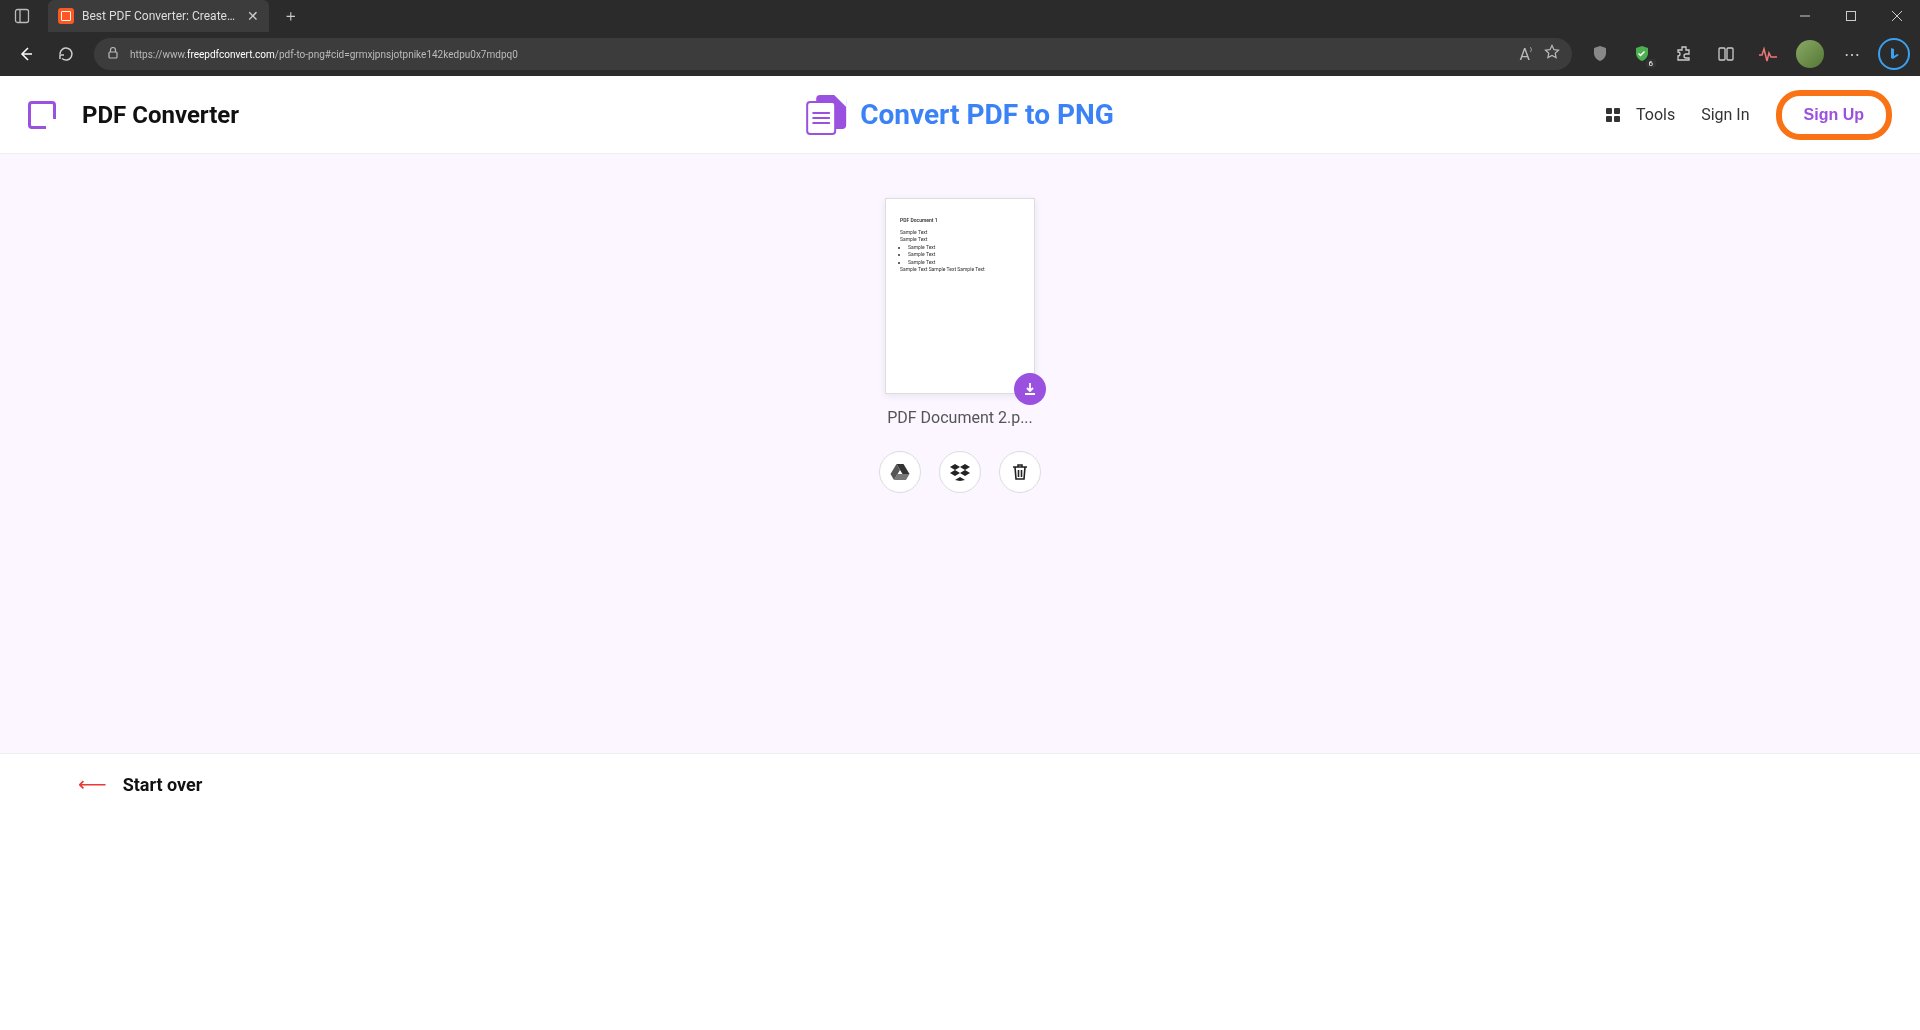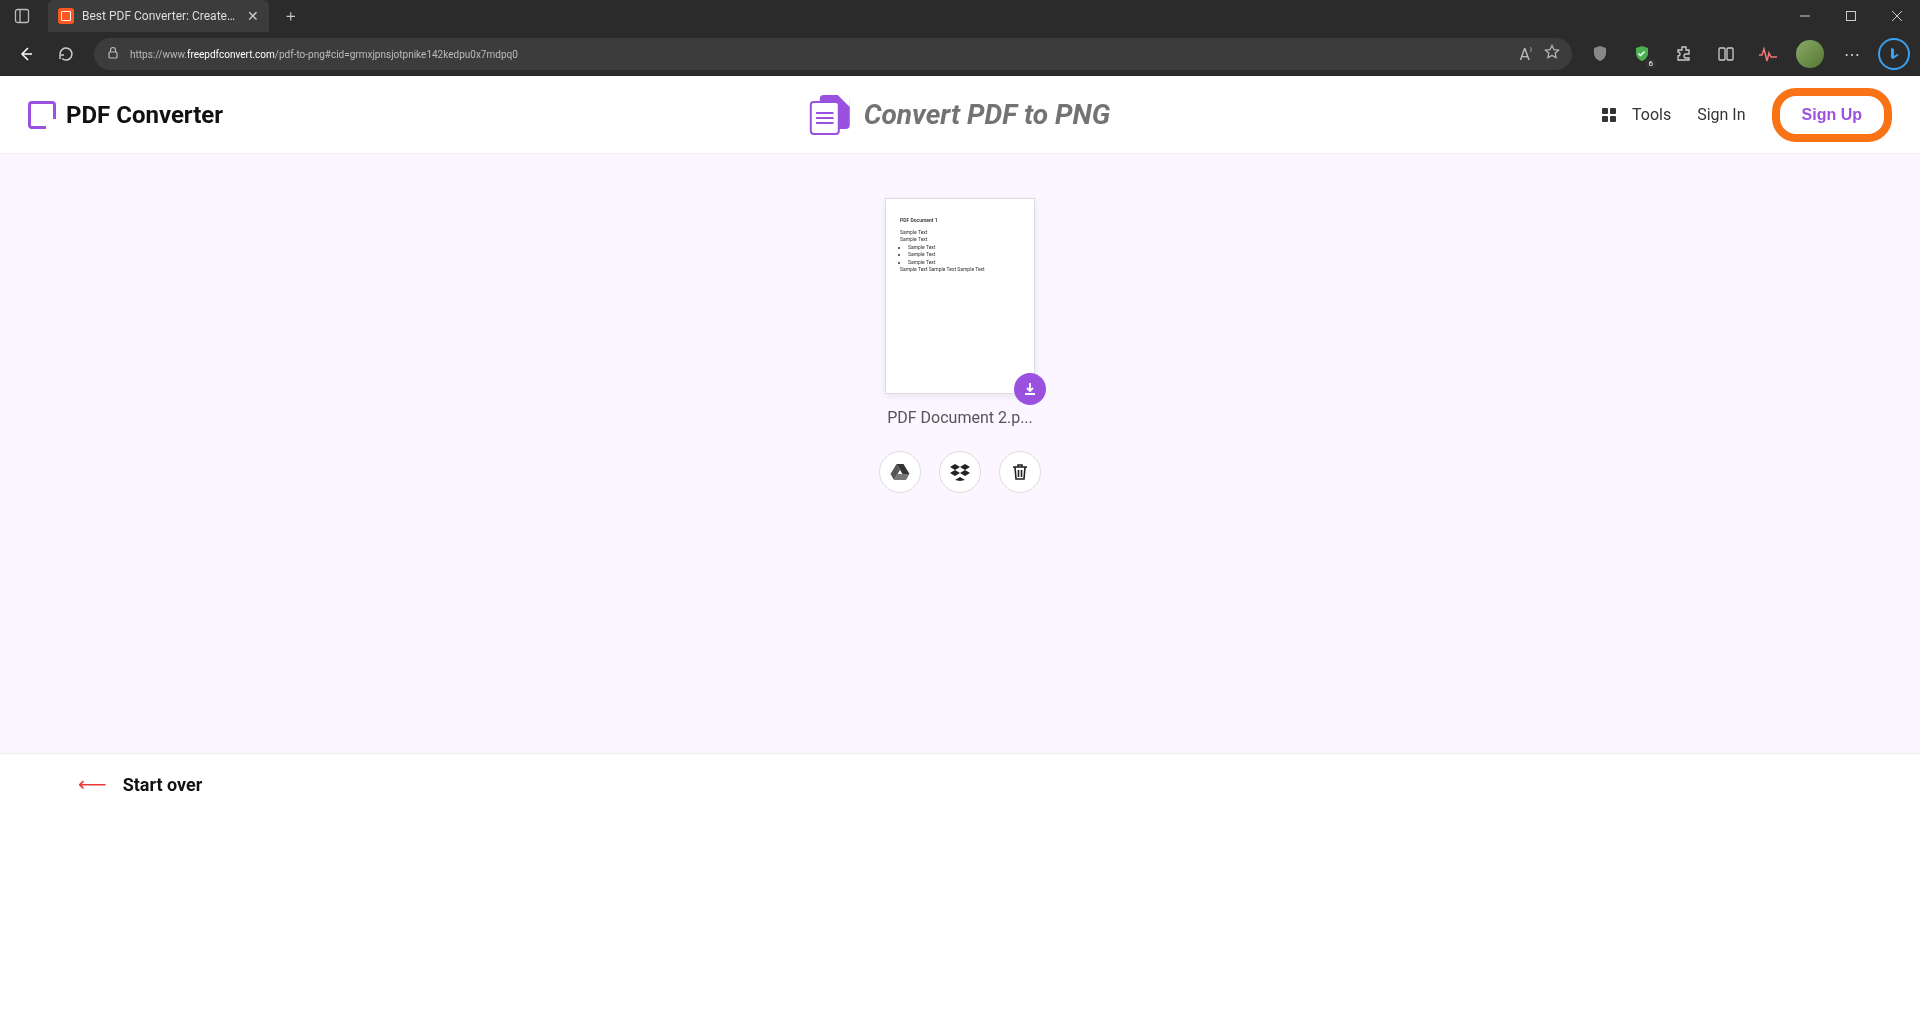--- a/index.html
+++ b/index.html
@@ -29,37 +29,37 @@
 .ext-icons { display: flex; align-items: center; gap: 6px; }
 .ext-icon { width: 36px; height: 36px; display: flex; align-items: center; justify-content: center; cursor: pointer; position: relative; }
 .shield-green { color: #4caf50; }
 .badge-num { position: absolute; bottom: 4px; right: 4px; background: #333; color: #fff; font-size: 8px; padding: 0 3px; border-radius: 3px; }
 .avatar { width: 28px; height: 28px; border-radius: 50%; background: linear-gradient(135deg,#8a6,#573); }
 .bing { width: 32px; height: 32px; border-radius: 50%; border: 2px solid #3aa0f0; display: flex; align-items: center; justify-content: center; }
 
 
 .page { background: #fff; height: calc(100% - 76px); overflow: auto; }
 .site-header { height: 78px; display: flex; align-items: center; padding: 0 28px; border-bottom: 1px solid #eee; }
-.logo-block { display: flex; align-items: center; gap: 10px; }
+.logo-block { display: flex; align-items: center; gap: 26px; }
 .logo-mark { width: 28px; height: 28px; border: 3px solid #9b51e0; border-radius: 4px; position: relative; }
 .logo-mark::after { content: ""; position: absolute; right: -3px; bottom: -3px; width: 10px; height: 10px; background: #fff; }
 .logo-text { font-size: 24px; font-weight: 700; color: #111; }
 .page-title-block { position: absolute; left: 50%; transform: translateX(-50%); display: flex; align-items: center; gap: 14px; }
 .page-title-icon { width: 40px; height: 40px; position: relative; }
 .page-title-icon .back-doc { position: absolute; right: 0; top: 0; width: 30px; height: 34px; background: #9b51e0; border-radius: 4px; }
 .page-title-icon .back-doc::after { content: ""; position: absolute; right: 0; top: 0; border-width: 6px; border-style: solid; border-color: #fff #fff transparent transparent; }
 .page-title-icon .front-doc { position: absolute; left: 0; bottom: 0; width: 30px; height: 34px; background: #fff; border: 2px solid #9b51e0; border-radius: 4px; display: flex; flex-direction: column; justify-content: center; gap: 3px; padding: 4px; }
 .page-title-icon .front-doc span { height: 2px; background: #9b51e0; border-radius: 1px; }
-.page-title { font-size: 28px; font-weight: 700; color: #737373; font-style: italic; }
+.page-title { font-size: 28px; font-weight: 700; color: #3b82f6; }
 .header-actions { margin-left: auto; display: flex; align-items: center; gap: 26px; }
 .tools-link { display: flex; align-items: center; gap: 16px; color: #333; font-size: 16px; cursor: pointer; }
 .tools-grid { width: 14px; height: 14px; display: grid; grid-template: 1fr 1fr / 1fr 1fr; gap: 2px; }
 .tools-grid span { background: #333; border-radius: 1px; }
 .signin-link { color: #333; font-size: 16px; cursor: pointer; }
-.signup-btn { border: 8px solid #f97316; color: #9b51e0; font-size: 16px; font-weight: 600; padding: 10px 22px; border-radius: 24px; cursor: pointer; background: #fff; }
+.signup-btn { border: 6px solid #f97316; color: #9b51e0; font-size: 16px; font-weight: 600; padding: 10px 22px; border-radius: 24px; cursor: pointer; background: #fff; }
 
 .content-area { background: #fbf6ff; min-height: 600px; padding: 44px 0 40px; display: flex; flex-direction: column; align-items: center; border-bottom: 1px solid #eee; }
 .thumb-wrap { display: flex; flex-direction: column; align-items: center; }
 .thumb { width: 150px; height: 196px; background: #fff; border: 1px solid #ddd; box-shadow: 0 2px 8px rgba(0,0,0,0.08); position: relative; padding: 18px 14px; }
 .thumb-content { font-size: 5px; color: #333; line-height: 1.5; }
 .thumb-content .t-title { font-weight: 600; margin-bottom: 4px; }
 .thumb-content ul { margin-left: 8px; }
 .thumb-dl { position: absolute; right: -12px; bottom: -12px; width: 32px; height: 32px; background: #9b51e0; border-radius: 50%; display: flex; align-items: center; justify-content: center; cursor: pointer; }
 .thumb-name { margin-top: 14px; color: #555; font-size: 16px; max-width: 150px; white-space: nowrap; overflow: hidden; text-overflow: ellipsis; }
 

